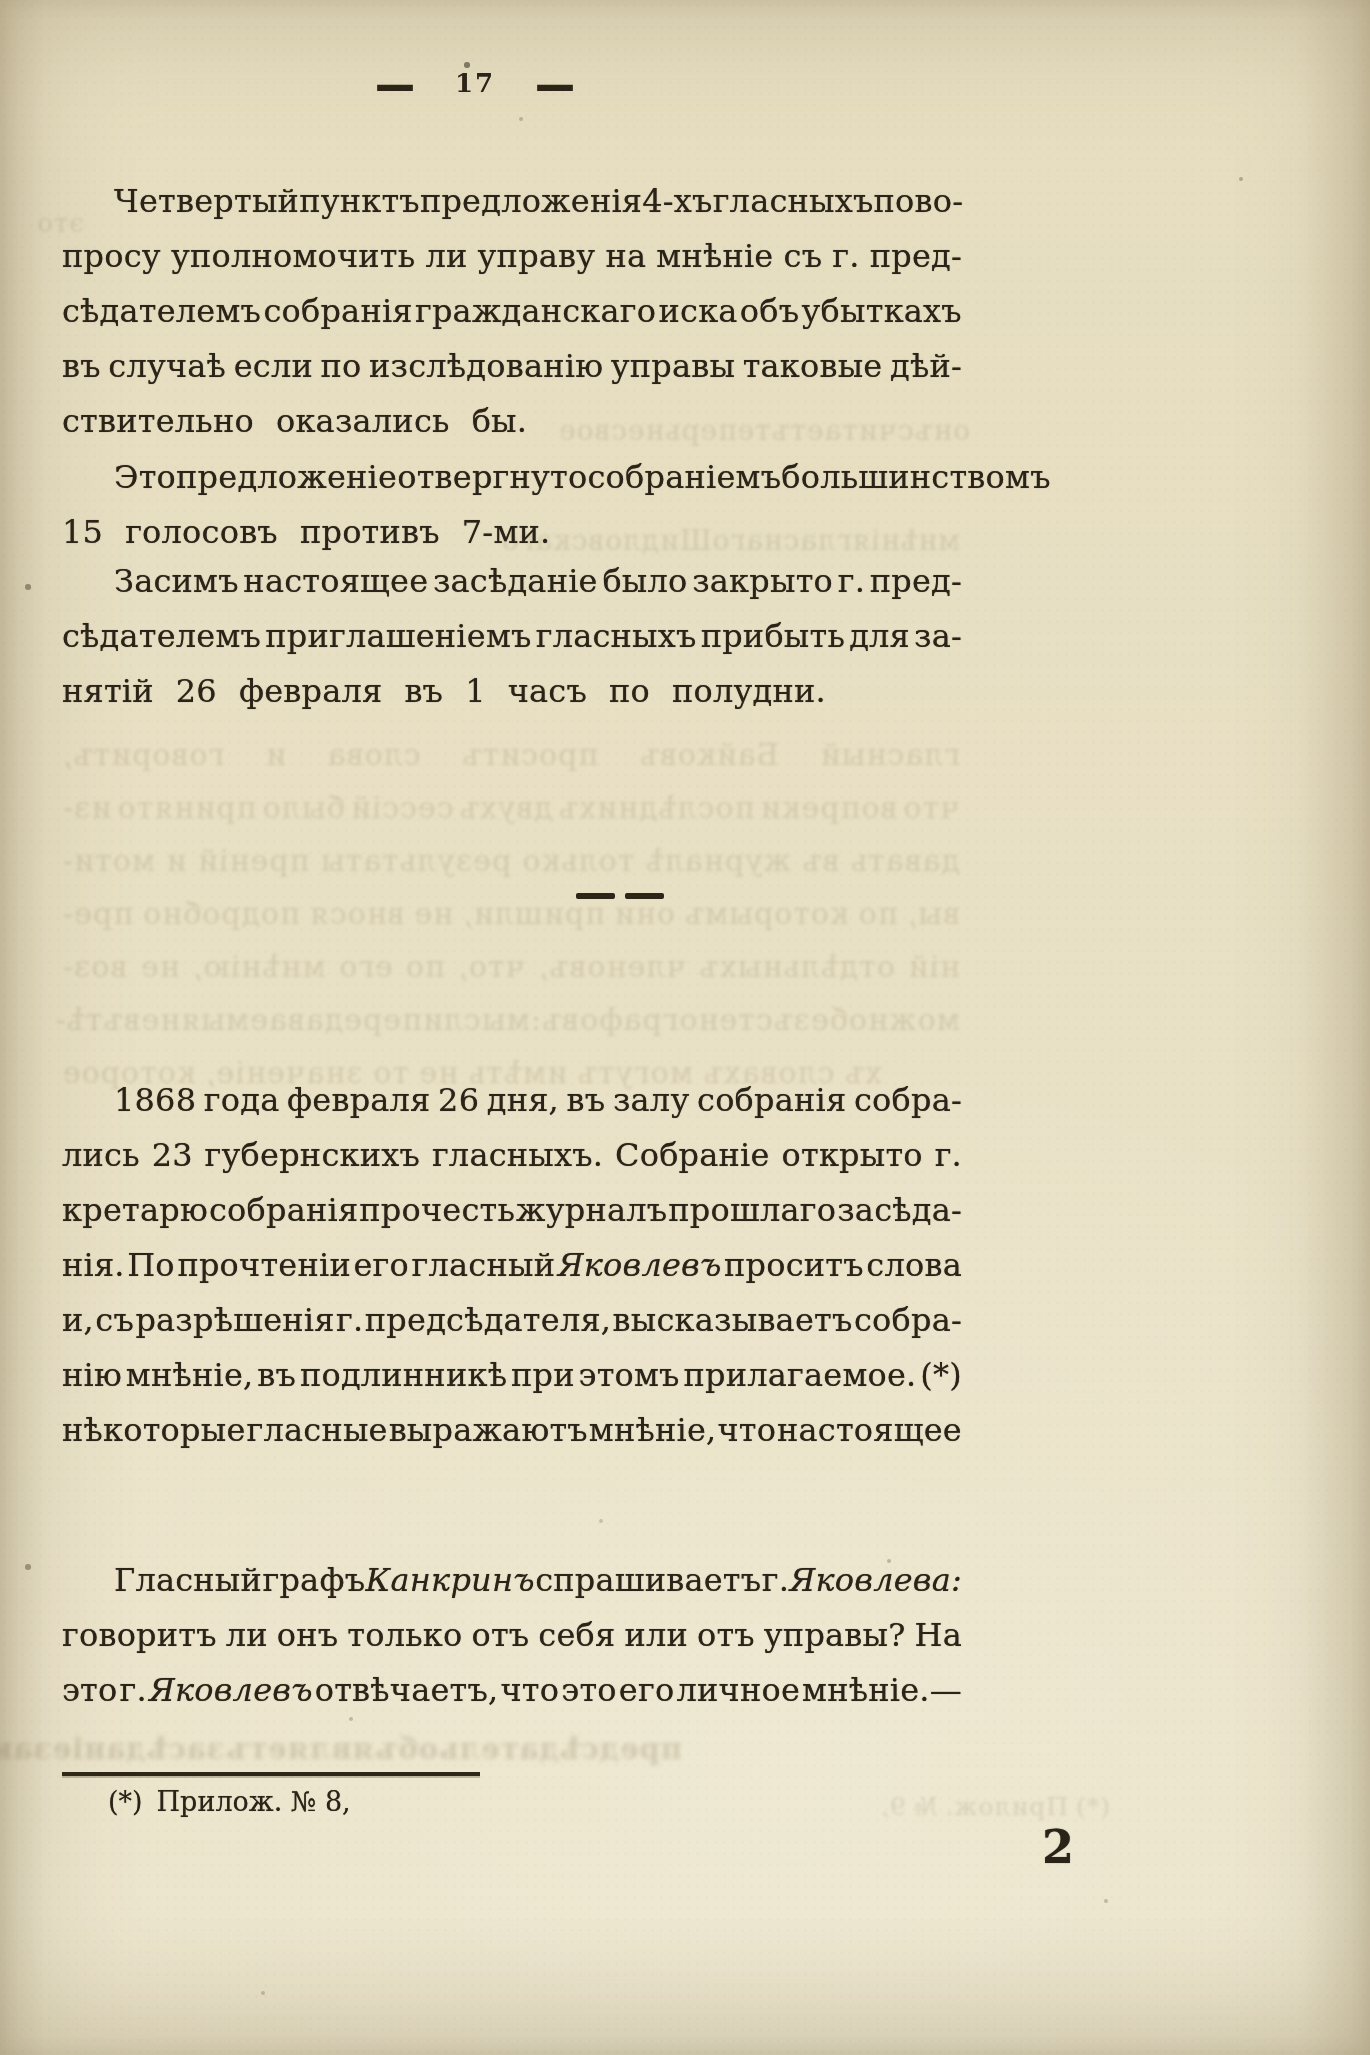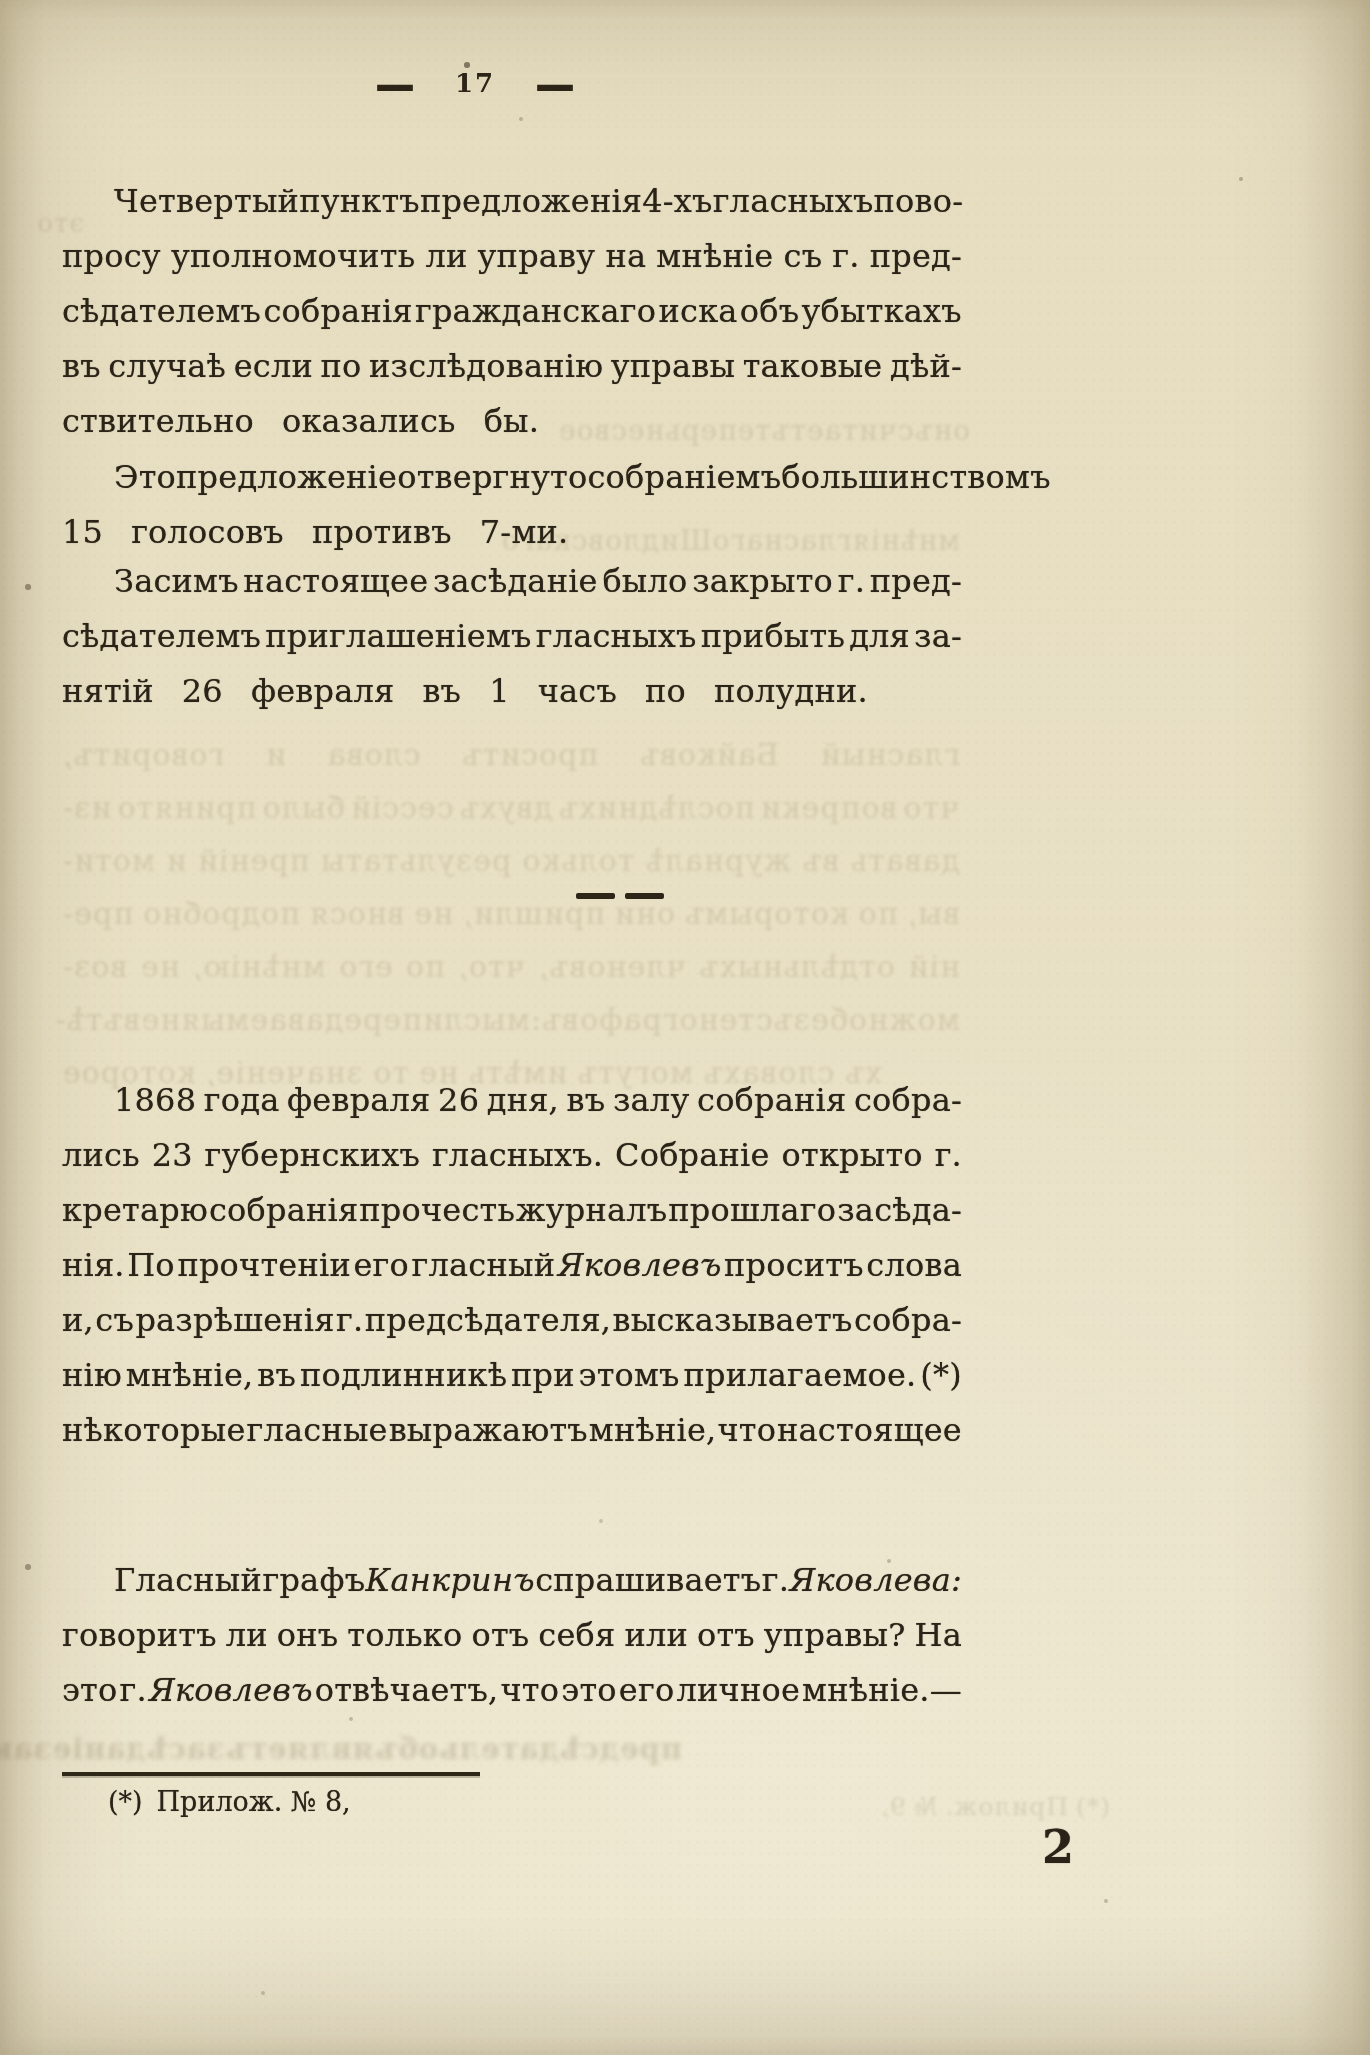--- a/index.html
+++ b/index.html
@@ -36,21 +36,21 @@
 
   
   .para{position:absolute;left:62px;width:900px;}
   .p1{top:182px}.p2{top:458px}.p3{top:562px}.p4{top:1081px}.p5{top:1561px}
   .line{
     display:flex;justify-content:space-between;align-items:baseline;
     height:55px;font-size:32px;letter-spacing:.2px;
   }
   .line .w{white-space:nowrap;text-shadow:0 0 .9px rgba(40,32,20,.65);}
   .line.first{padding-left:52px;}
-  .line.last{justify-content:flex-start;gap:28px;}
+  .line.last{justify-content:flex-start;gap:22px;}
   .it{font-style:italic;}
 
   
   .divider{position:absolute;top:893px;left:576px;width:88px;display:flex;gap:10px;}
   .divider i{display:block;height:6px;width:39px;background:#2c2518;border-radius:2px;}
 
   
   #bleed{position:absolute;inset:0;pointer-events:none;}
   .bleedline{
     position:absolute;display:flex;justify-content:space-between;align-items:baseline;

